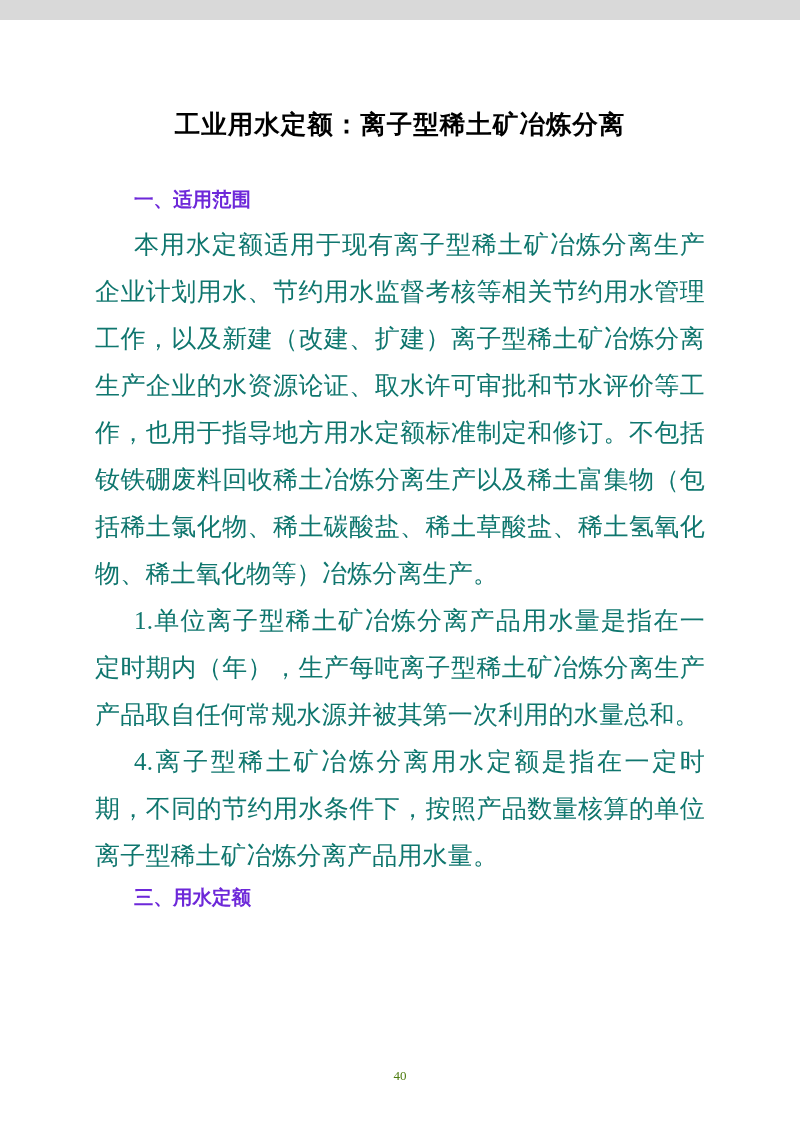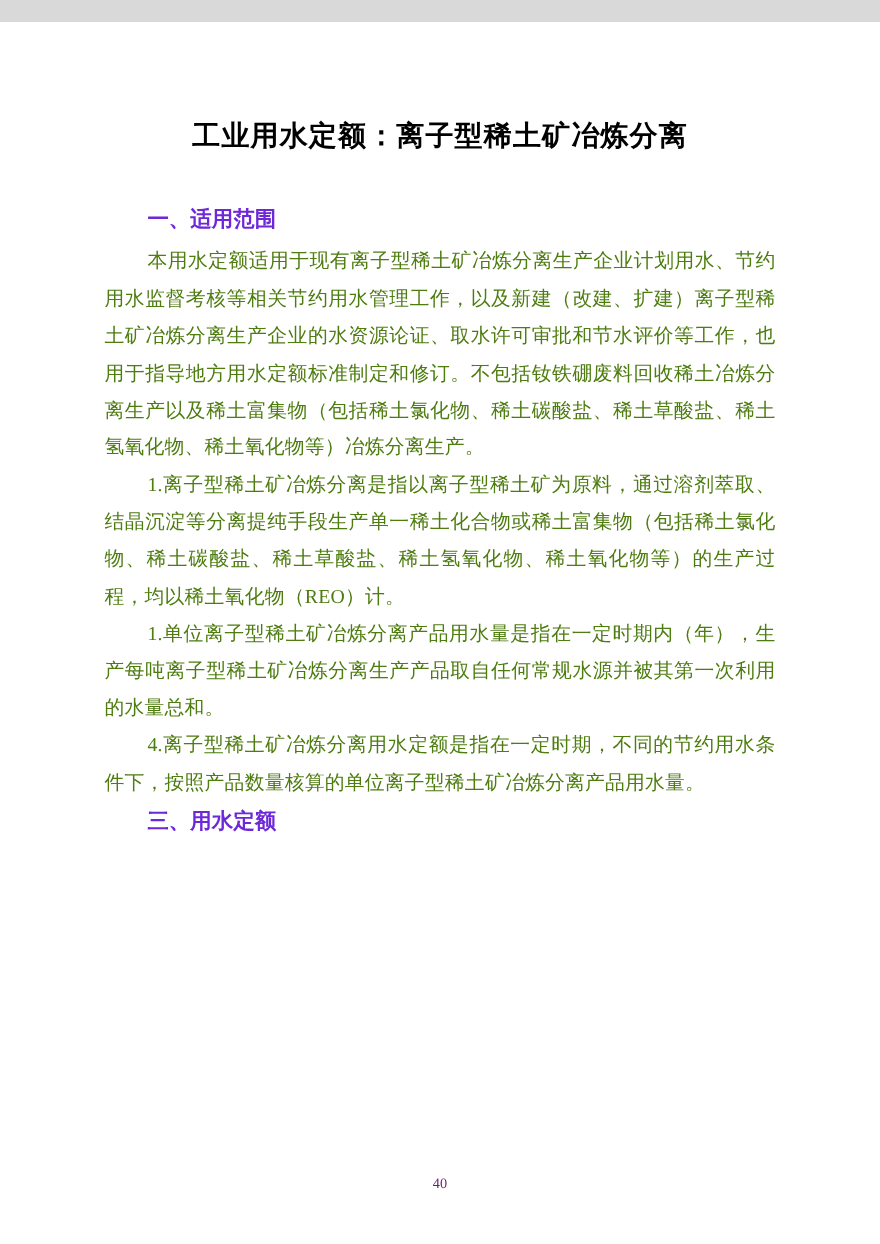--- a/index.html
+++ b/index.html
@@ -41,55 +41,54 @@
   .section-heading {
     font-size: 19.5px;
     font-weight: bold;
     color: #6d28d9;
     margin: 0 0 4px 0;
     text-indent: 39px;
     line-height: 1.85;
     font-family: "Liberation Sans", "DejaVu Sans", sans-serif;
   }
   .para {
-    font-size: 18px;
-    color: #4d7c0f;
+    font-size: 25px;
+    color: #0f766e;
     line-height: 1.88;
     margin: 0;
     text-indent: 39px;
     text-align: justify;
     text-justify: inter-ideograph;
     letter-spacing: 0.2px;
   }
   .page-number {
     position: absolute;
     left: 0;
     right: 0;
     top: 1048px;
     text-align: center;
     font-size: 13px;
-    color: #701a75;
+    color: #4d7c0f;
     font-family: "Liberation Serif", "DejaVu Serif", serif;
   }
 </style>
 </head>
 <body>
 
 <div class="page">
   <div class="page-inner">
 
     <h1 class="doc-title">工业用水定额：离子型稀土矿冶炼分离</h1>
 
     <div class="section">
       <div class="section-heading">一、适用范围</div>
       <p class="para">本用水定额适用于现有离子型稀土矿冶炼分离生产企业计划用水、节约用水监督考核等相关节约用水管理工作，以及新建（改建、扩建）离子型稀土矿冶炼分离生产企业的水资源论证、取水许可审批和节水评价等工作，也用于指导地方用水定额标准制定和修订。不包括钕铁硼废料回收稀土冶炼分离生产以及稀土富集物（包括稀土氯化物、稀土碳酸盐、稀土草酸盐、稀土氢氧化物、稀土氧化物等）冶炼分离生产。</p>
     </div>
 
     <div class="section">
-      <p class="para">1.离子型稀土矿冶炼分离是指以离子型稀土矿为原料，通过溶剂萃取、结晶沉淀等分离提纯手段生产单一稀土化合物或稀土富集物（包括稀土氯化物、稀土碳酸盐、稀土草酸盐、稀土氢氧化物、稀土氧化物等）的生产过程，均以稀土氧化物（REO）计。</p>
       <p class="para">1.单位离子型稀土矿冶炼分离产品用水量是指在一定时期内（年），生产每吨离子型稀土矿冶炼分离生产产品取自任何常规水源并被其第一次利用的水量总和。</p>
       <p class="para">4.离子型稀土矿冶炼分离用水定额是指在一定时期，不同的节约用水条件下，按照产品数量核算的单位离子型稀土矿冶炼分离产品用水量。</p>
     </div>
 
     <div class="section">
       <div class="section-heading">三、用水定额</div>
     </div>
 
   </div>
 

